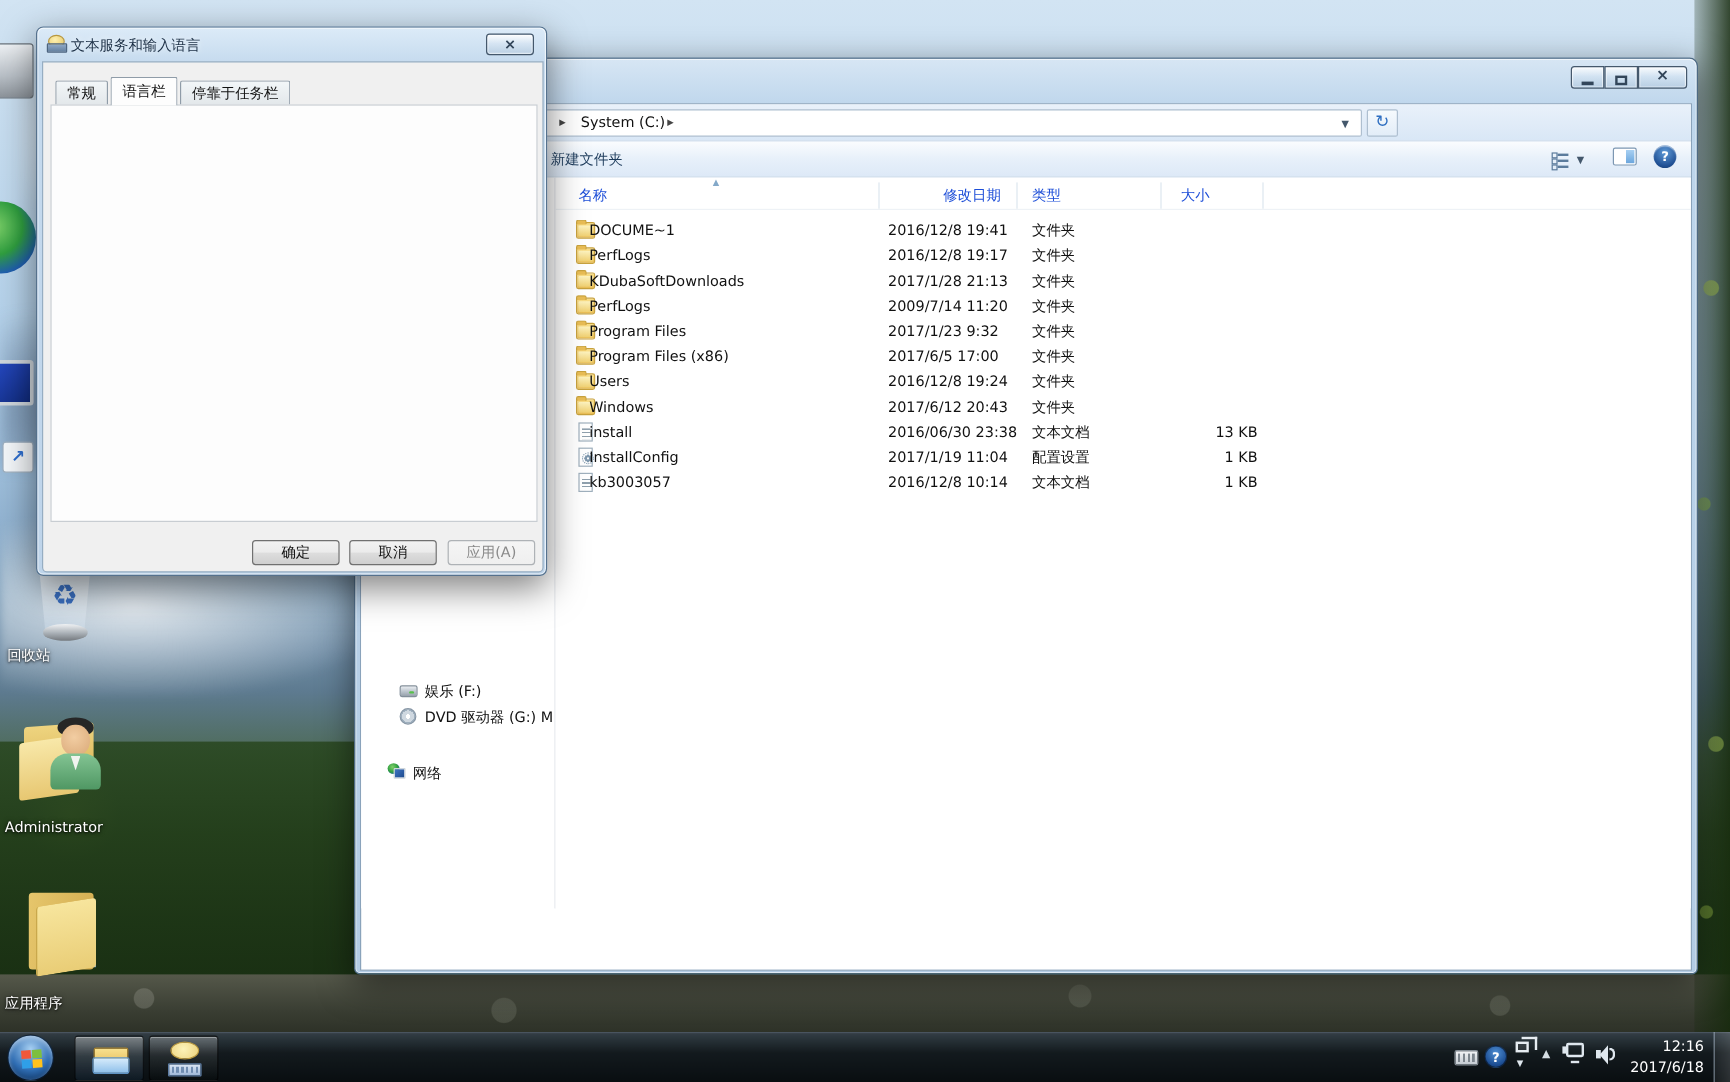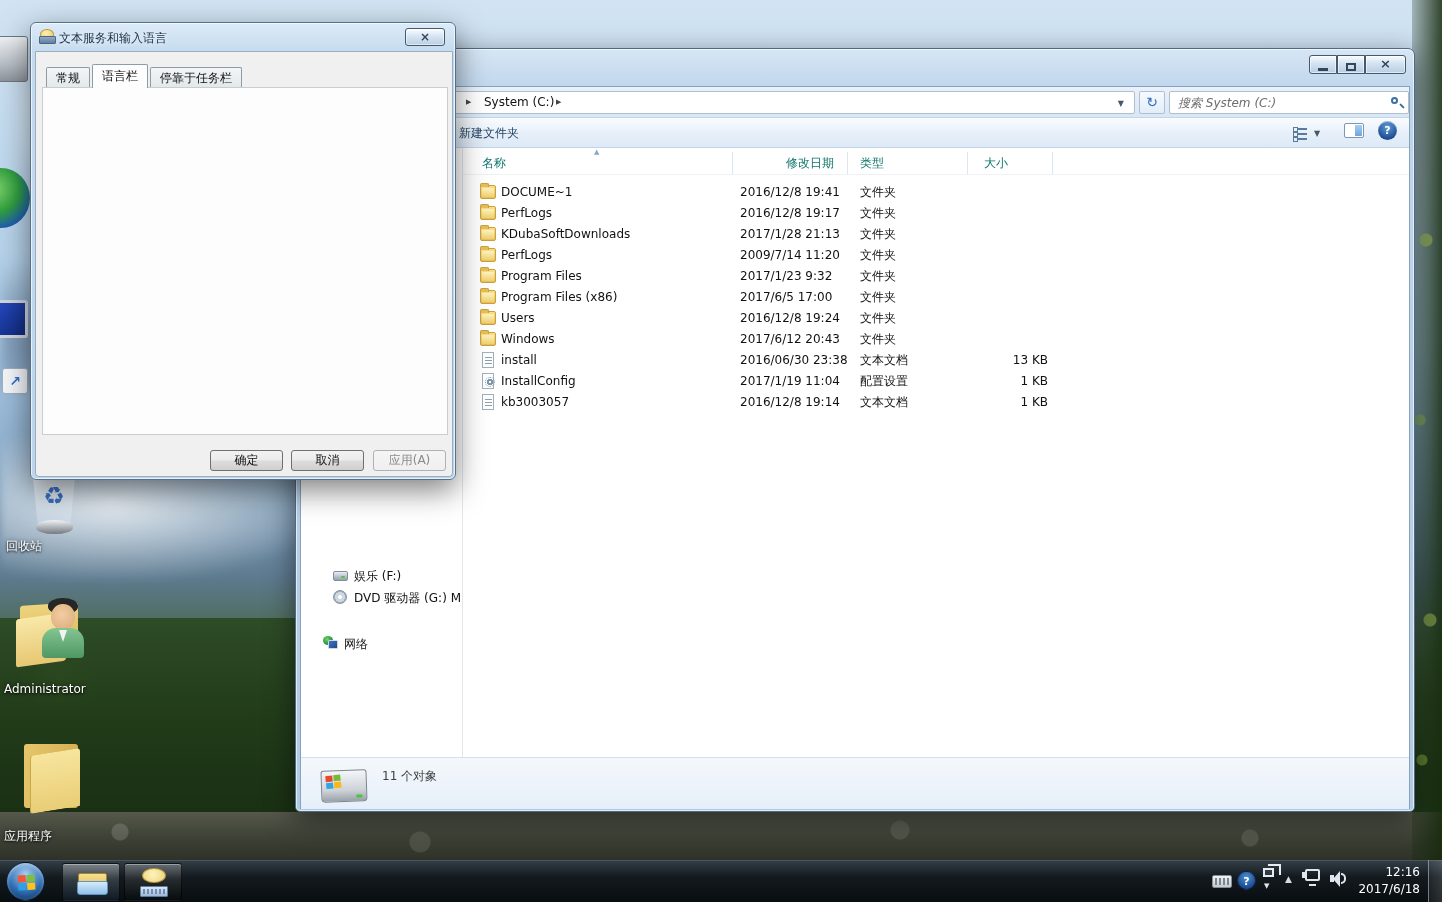--- a/index.html
+++ b/index.html
@@ -73,34 +73,34 @@
   .nav-pane{position:absolute;left:0;top:61px;width:162px;height:609px;background:#fff;border-right:1px solid #e3e7ec;}
   .nav-item{position:absolute;left:0;width:162px;height:19px;font-size:12px;color:#111;}
   .nav-item .nlabel{position:absolute;top:2px;}
   .ic-drive{position:absolute;width:15px;height:10px;background:linear-gradient(180deg,#eaeef2,#b6bfc8 60%,#98a2ac);border:1px solid #828e99;border-radius:2px;}
   .ic-drive::after{content:"";position:absolute;right:2px;bottom:2px;width:4px;height:2px;background:#57c04a;border-radius:1px;}
   .ic-dvd{position:absolute;width:14px;height:14px;border-radius:50%;background:radial-gradient(circle,#ffffff 0 2px,#cfd8e0 2px 5px,#9fb0bf 5px 7px);border:1px solid #8796a5;}
   .ic-network{position:absolute;width:15px;height:13px;}
   .ic-network::before{content:"";position:absolute;left:0;top:0;width:10px;height:9px;border-radius:50%;background:radial-gradient(circle at 40% 35%,#7fd06a,#2f9e3f 50%,#1f5fae 85%);}
   .ic-network::after{content:"";position:absolute;right:0;bottom:0;width:8px;height:7px;background:linear-gradient(135deg,#3f74c4,#1d4a8c);border:1px solid #cfd6dc;border-radius:1px;}
   .file-pane{position:absolute;left:162px;top:61px;width:946px;height:609px;background:#fff;}
-  .col-header{position:absolute;top:4px;height:22px;font-size:12px;color:#0f766e;line-height:22px;}
+  .col-header{position:absolute;top:4px;height:22px;font-size:12px;color:#1d4ed8;line-height:22px;}
   .col-sep{position:absolute;top:4px;width:1px;height:22px;background:#dde6ef;}
   .sort-arrow{position:absolute;top:0px;font-size:7px;color:#84a9c9;}
   .hdr-line{position:absolute;left:0;top:26px;width:946px;height:1px;background:#eef2f6;}
   .frow{position:absolute;left:0;width:946px;height:21px;font-size:12px;color:#111;line-height:21px;}
   .ficon{position:absolute;left:17px;top:3px;width:16px;height:14px;}
   .ic-folder{background:linear-gradient(180deg,#fbe08a,#e9bd55);border:1px solid #c8a23e;border-radius:2px;}
   .ic-folder::before{content:"";position:absolute;left:-1px;top:-3px;width:7px;height:3px;background:#e9bd55;border:1px solid #c8a23e;border-bottom:none;border-radius:2px 2px 0 0;}
   .ic-folder::after{content:"";position:absolute;left:1px;top:2px;right:1px;bottom:1px;background:linear-gradient(180deg,#fdf3c0,#f0d071);border-radius:1px;}
   .ic-text{left:19px;top:2px;width:12px;height:16px;background:#fff;border:1px solid #9fb0bd;}
   .ic-text::before{content:"";position:absolute;left:2px;top:4px;width:7px;height:9px;background:repeating-linear-gradient(180deg,#8fa0ad 0 1px,transparent 1px 3px);}
   .ic-config{left:19px;top:2px;width:12px;height:16px;background:#fff;border:1px solid #9fb0bd;}
   .ic-config::before{content:"";position:absolute;left:2px;top:3px;width:8px;height:8px;border-radius:50%;background:radial-gradient(circle,#ffffff 0 1px,#7e97ad 1px 3px,transparent 3px);border:1px dotted #7e97ad;}
-  .fname{position:absolute;left:38px;}
+  .fname{position:absolute;left:28px;}
   .fdate{position:absolute;left:277px;}
   .ftype{position:absolute;left:397px;}
   .fsize{position:absolute;left:480px;width:105px;text-align:right;}
   .status-bar{position:absolute;left:0;top:670px;width:1108px;height:52px;background:linear-gradient(180deg,#f4f8fc,#e6eff9);border-top:1px solid #d4e0ec;}
   .status-drive{position:absolute;left:20px;top:12px;width:46px;height:32px;background:linear-gradient(180deg,#f4f6f8,#cdd2d8 65%,#9aa1a8);border:1px solid #7e868d;border-radius:3px 3px 4px 4px;transform:rotate(-2deg);}
   .status-drive::before{content:"";position:absolute;left:4px;top:4px;width:15px;height:13px;transform:rotate(-4deg);background:linear-gradient(#e5492f,#e5492f) 0 0/7px 6px no-repeat,linear-gradient(#79b834,#79b834) 8px 0/7px 6px no-repeat,linear-gradient(#2ea6e0,#2ea6e0) 0 7px/7px 6px no-repeat,linear-gradient(#fcb714,#fcb714) 8px 7px/7px 6px no-repeat;}
   .status-drive::after{content:"";position:absolute;right:4px;bottom:3px;width:6px;height:3px;background:#49c63a;border-radius:1px;}
   .status-text{position:absolute;left:81px;top:10px;font-size:12px;color:#3f3f3f;}
   
   .dialog{left:30px;top:22px;width:426px;height:458px;border:1px solid #55718d;border-radius:6px;
@@ -212,24 +212,20 @@
       <div class="ex-addr-row">
         <div class="navbtn" style="left:2px;">‹</div>
         <div class="navbtn" style="left:28px;">›</div>
         <div class="addr-box">
           <span class="crumb crumb-arrow" style="left:110px;">▶</span>
           <span class="crumb" style="left:128px;">System (C:)</span>
           <span class="crumb crumb-arrow" style="left:200px;">▶</span>
           <span class="addr-drop">▼</span>
         </div>
         <div class="refresh-btn">↻</div>
-        <div class="search-box">
-          <span class="search-ph">搜索 System (C:)</span>
-          <span class="mag"></span>
-        </div>
       </div>
 
       <div class="ex-toolbar">
         <div class="cmd" style="left:152px;">新建文件夹</div>
         <div class="views-btn">
           <span class="views-glyph">
             <span class="vrow" style="top:1px;"></span>
               <span class="vrow" style="top:6px;"></span>
               <span class="vrow" style="top:11px;"></span>
           </span>
@@ -332,31 +328,27 @@
             <div class="frow" style="top: 223px;">
               <span class="ficon ic-config"></span>
               <span class="fname">InstallConfig</span>
               <span class="fdate">2017/1/19 11:04</span>
               <span class="ftype">配置设置</span>
               <span class="fsize">1 KB</span>
             </div>
             <div class="frow" style="top: 244px;">
               <span class="ficon ic-text"></span>
               <span class="fname">kb3003057</span>
-              <span class="fdate">2016/12/8 19:14</span>
+              <span class="fdate">2016/12/8 10:14</span>
               <span class="ftype">文本文档</span>
               <span class="fsize">1 KB</span>
             </div>
           </div>
       </div>
 
-      <div class="status-bar">
-        <div class="status-drive"></div>
-        <div class="status-text">11 个对象</div>
-      </div>
     </div>
   </div>
 
   <div class="abs dialog">
     <div class="dlg-titlebar">
       <span class="dlgico"></span>
       <span class="dlg-title">文本服务和输入语言</span>
       <div class="dlg-close">×</div>
     </div>
     <div class="dlg-client">

